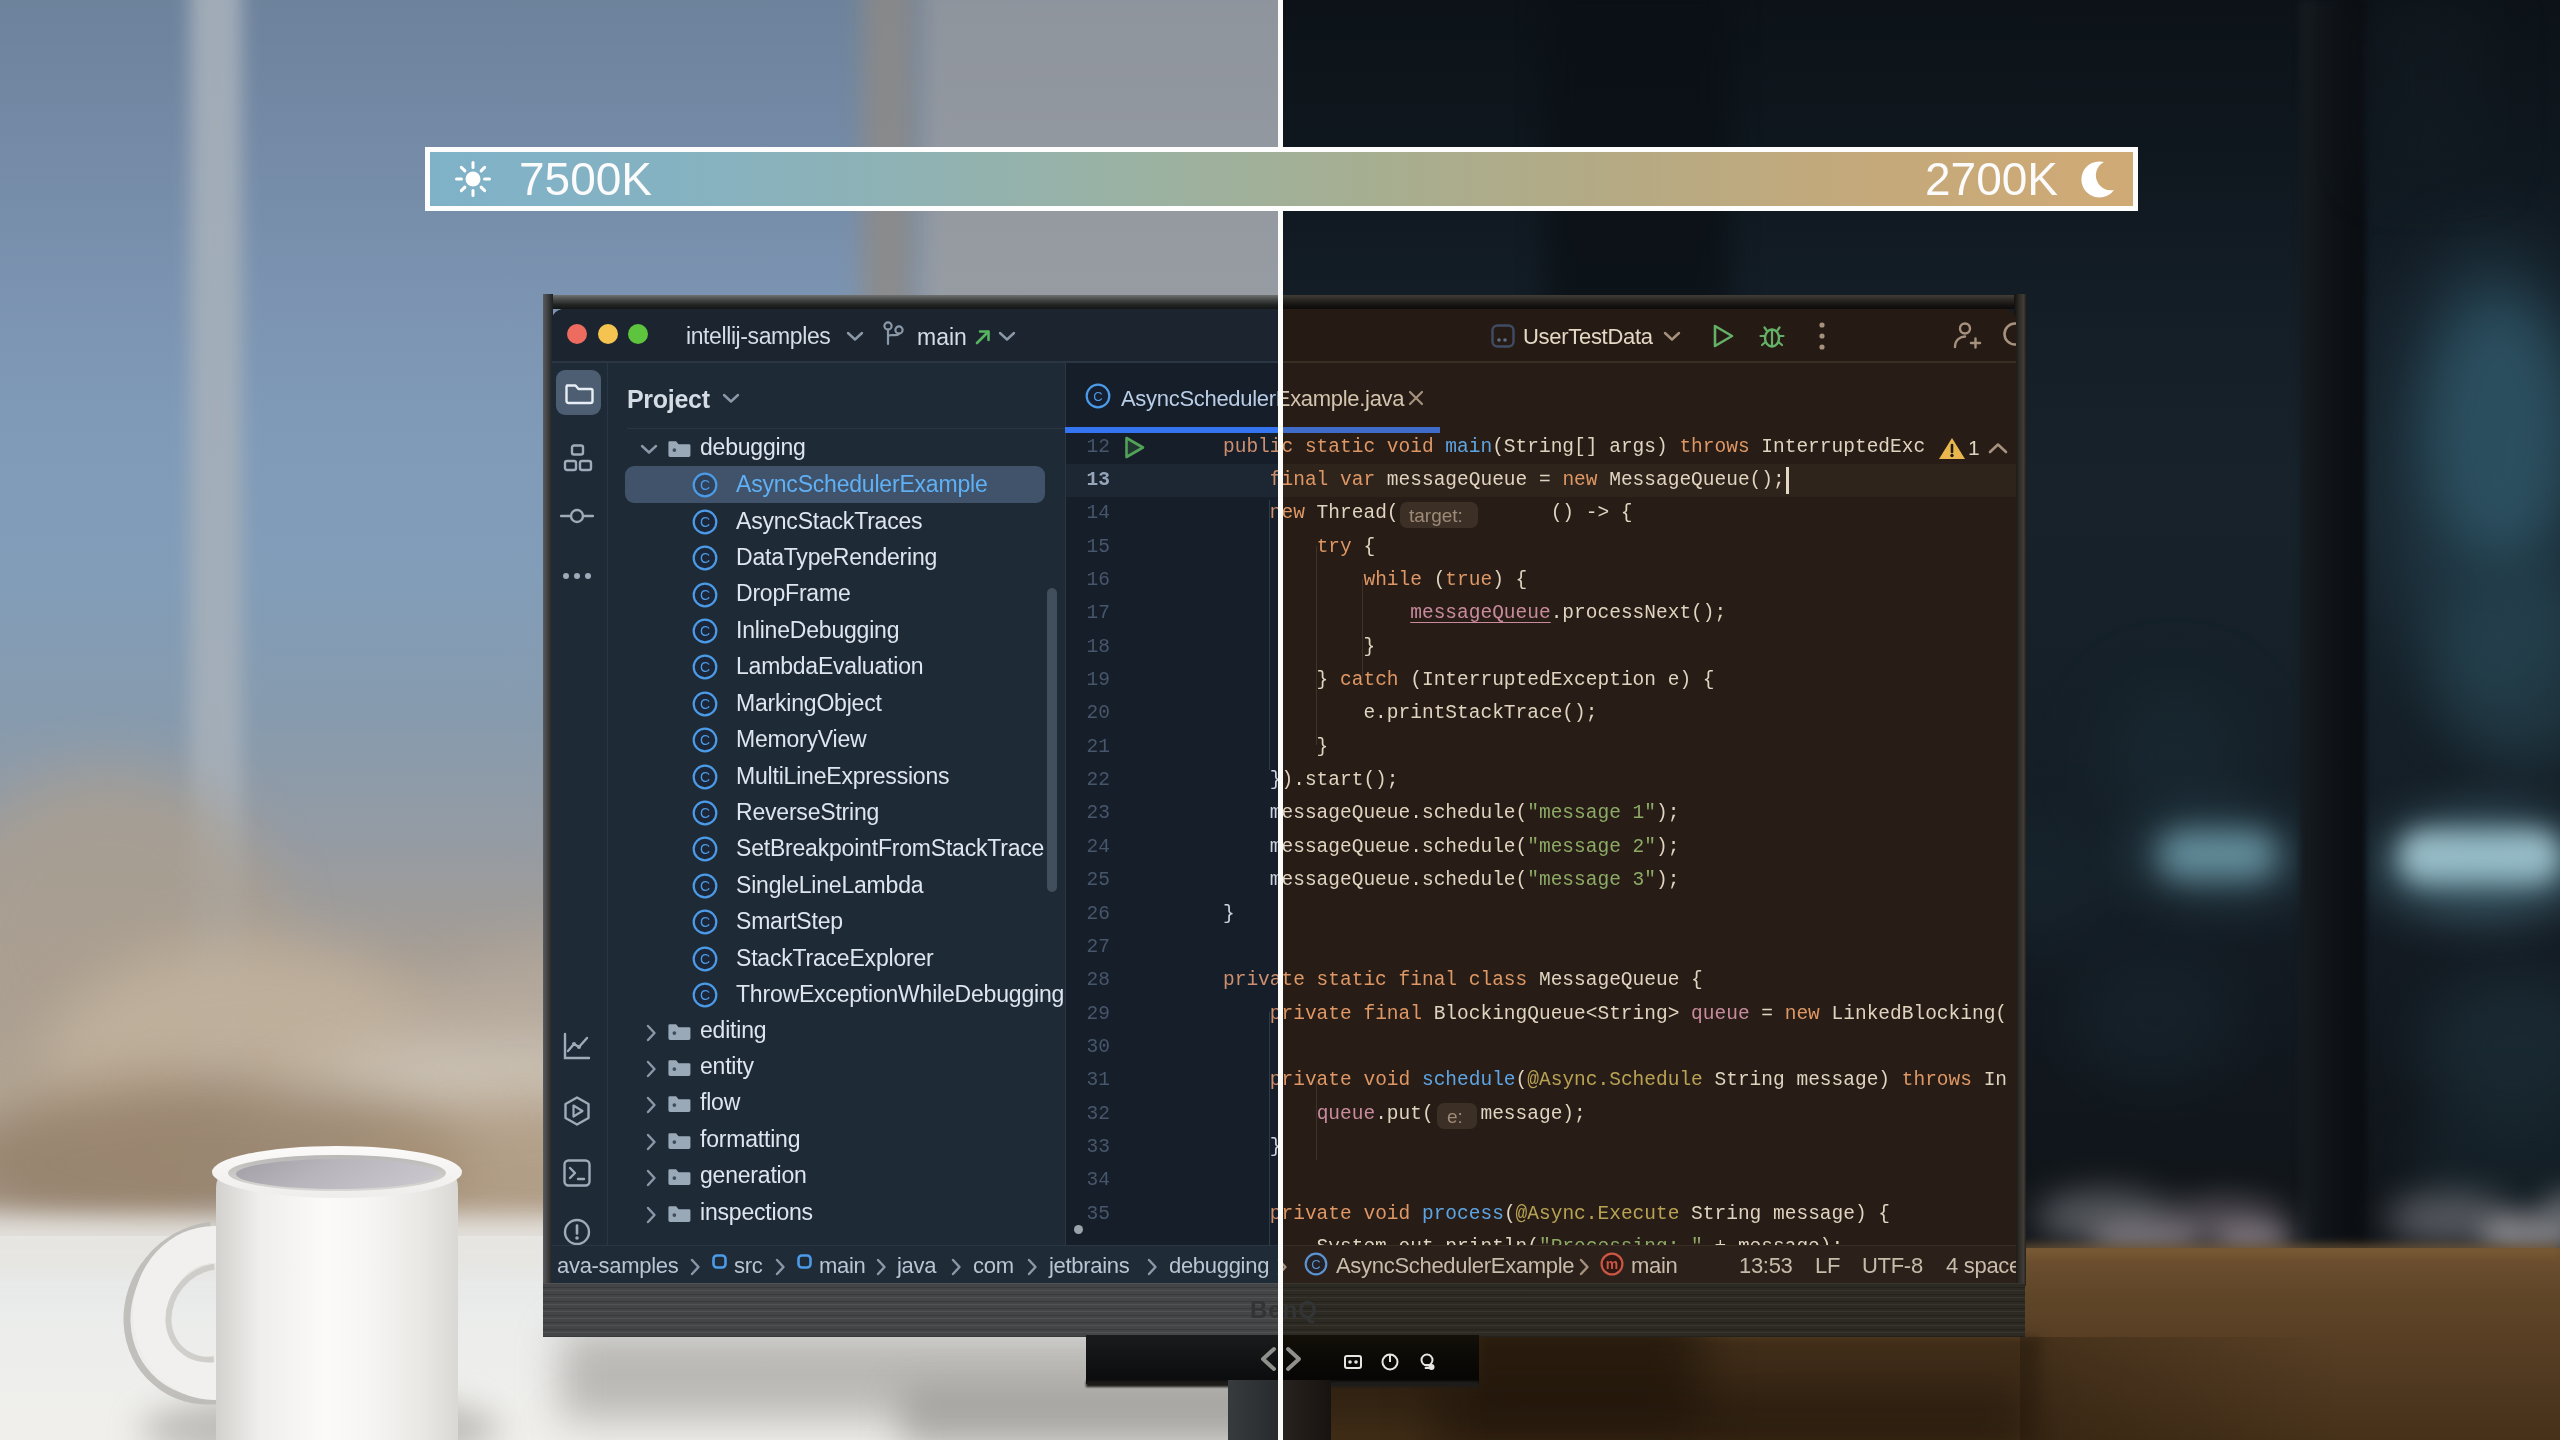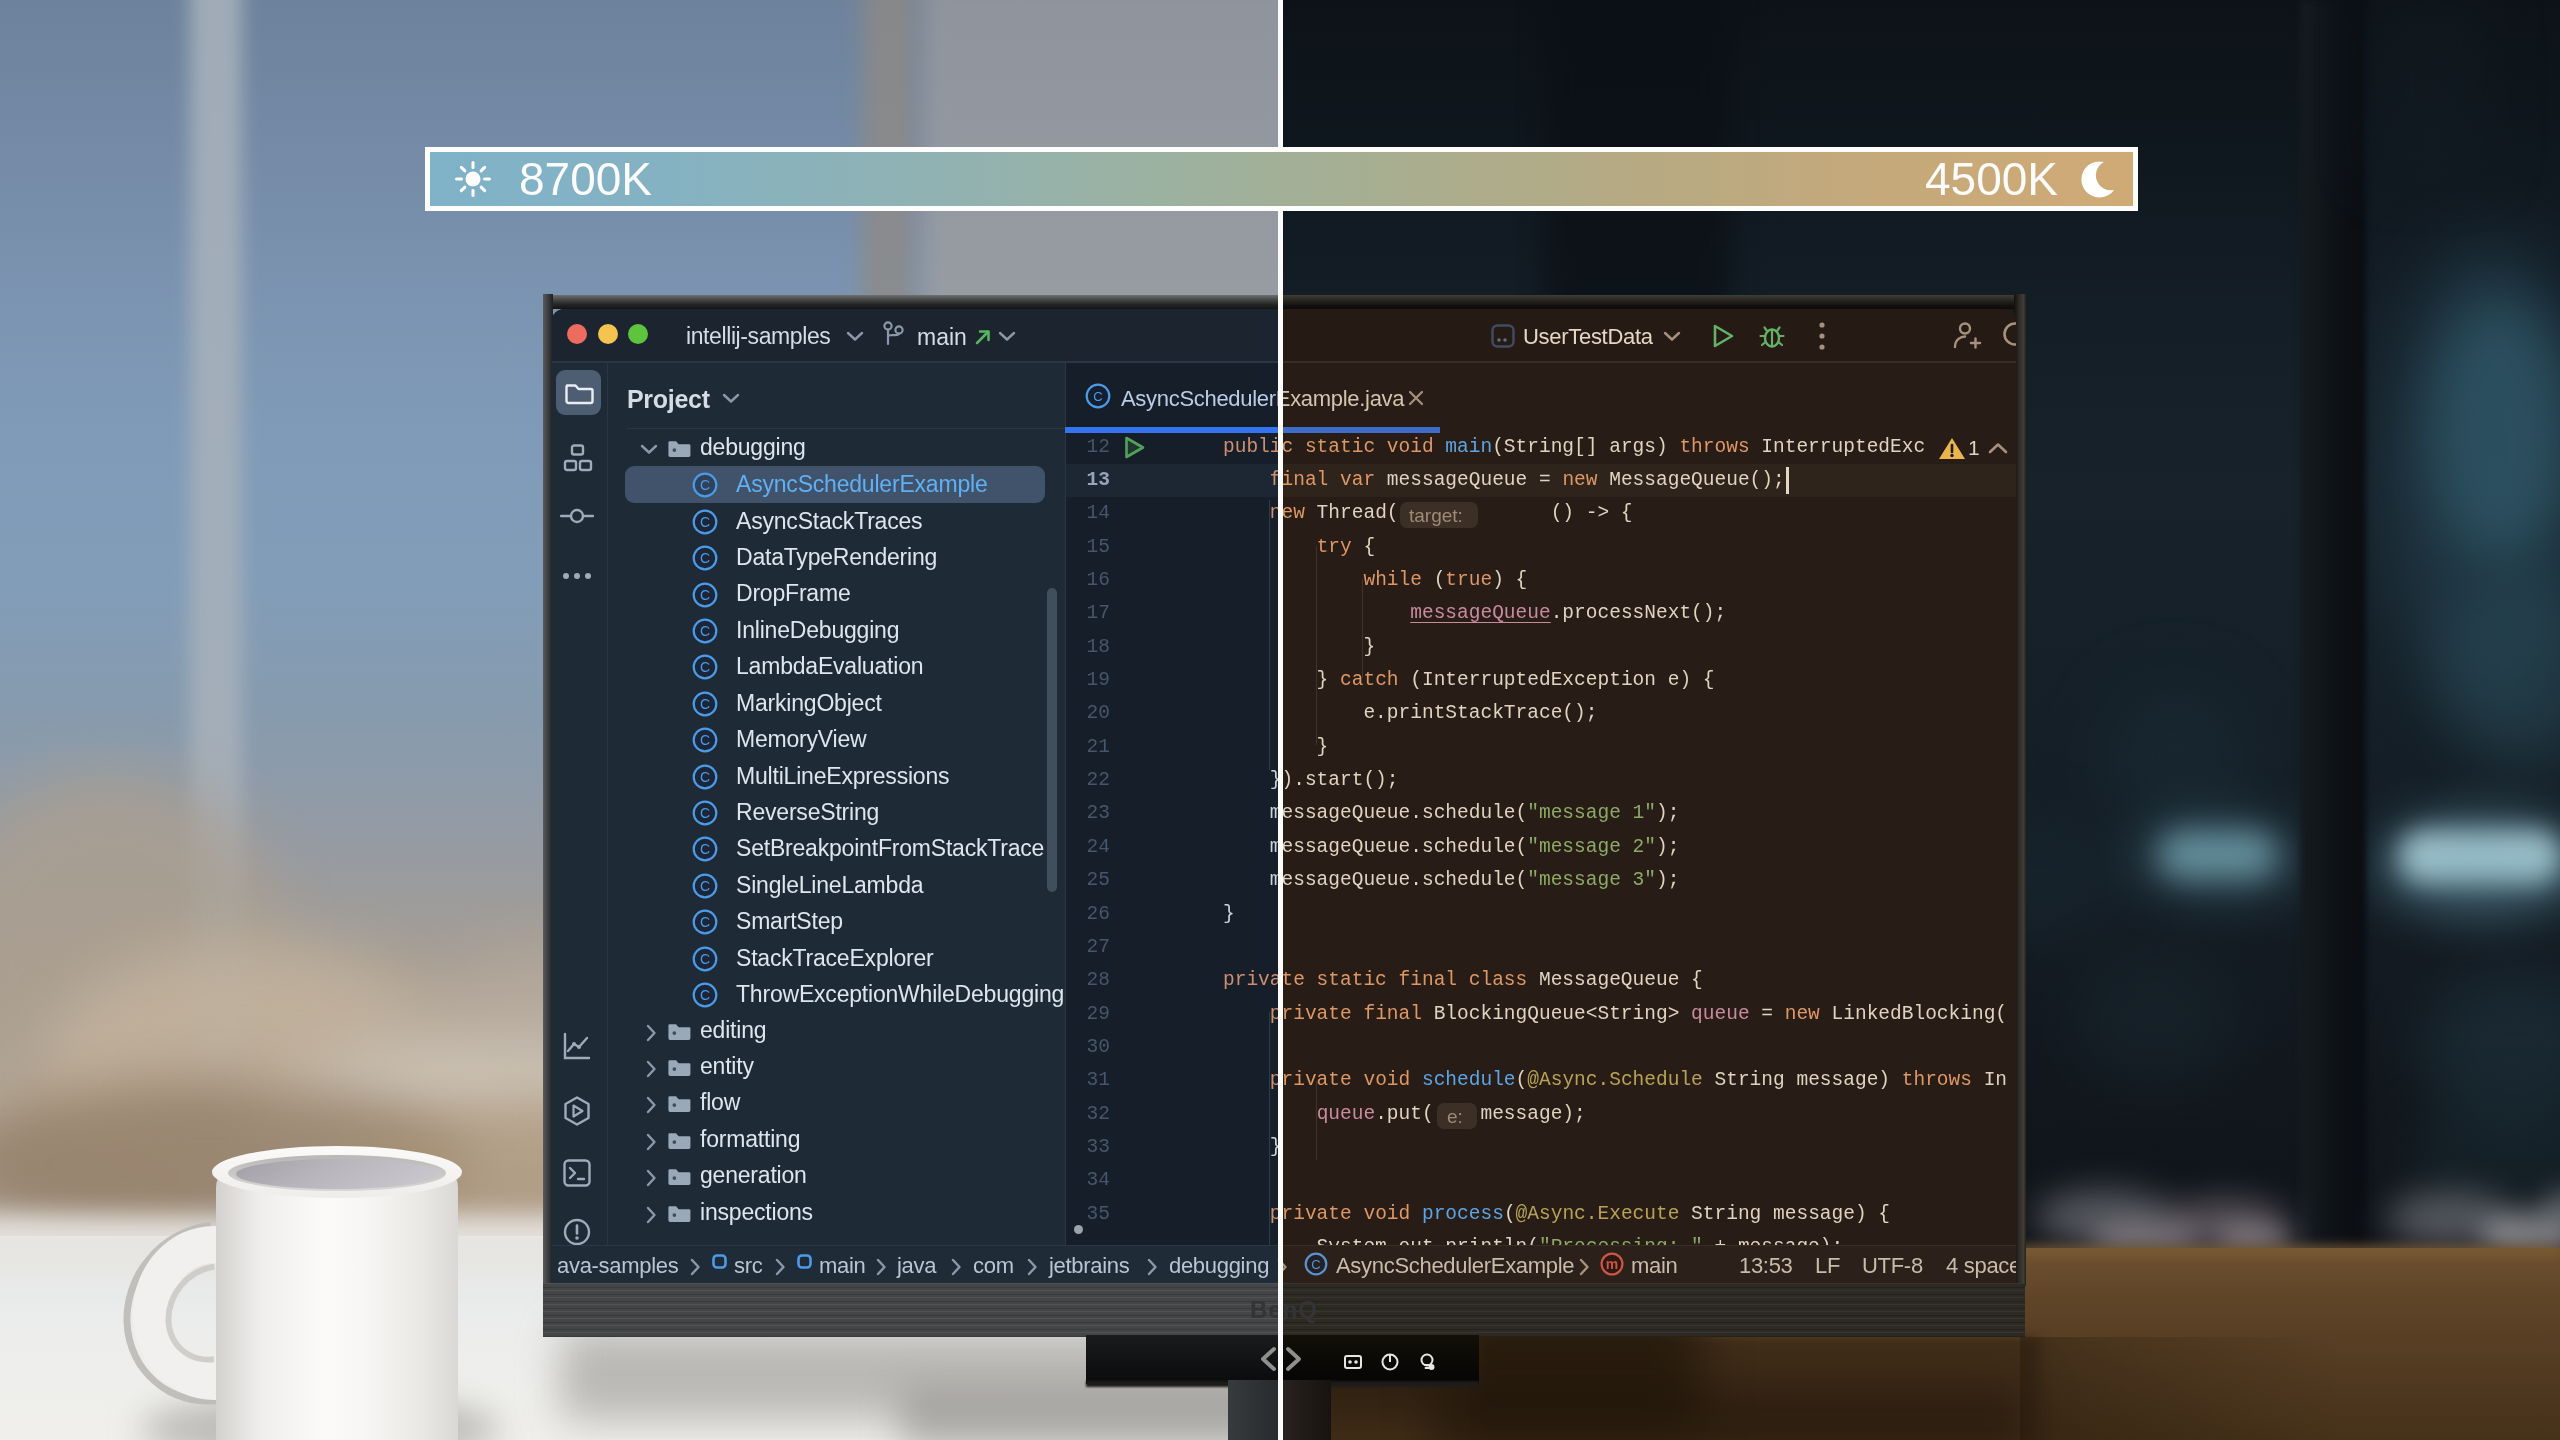--- a/index.html
+++ b/index.html
@@ -851,17 +851,17 @@
         <circle cx="20" cy="20" r="7.5" fill="#fff"></circle>
         <line x1="31.5" y1="20.0" x2="36.5" y2="20.0" stroke="#fff" stroke-width="3" stroke-linecap="round"></line>
         <line x1="8.5" y1="20.0" x2="3.5" y2="20.0" stroke="#fff" stroke-width="3" stroke-linecap="round"></line>
         <line x1="20.0" y1="31.5" x2="20.0" y2="36.5" stroke="#fff" stroke-width="3" stroke-linecap="round"></line>
         <line x1="20.0" y1="8.5" x2="20.0" y2="3.5" stroke="#fff" stroke-width="3" stroke-linecap="round"></line>
         <line x1="28.130499999999998" y1="28.130499999999998" x2="31.6655" y2="31.6655" stroke="#fff" stroke-width="3" stroke-linecap="round"></line>
         <line x1="11.8695" y1="28.130499999999998" x2="8.3345" y2="31.6655" stroke="#fff" stroke-width="3" stroke-linecap="round"></line>
         <line x1="28.130499999999998" y1="11.8695" x2="31.6655" y2="8.3345" stroke="#fff" stroke-width="3" stroke-linecap="round"></line>
         <line x1="11.8695" y1="11.8695" x2="8.3345" y2="8.3345" stroke="#fff" stroke-width="3" stroke-linecap="round"></line>
       </svg></div>
-    <div style="position:absolute;left:519px;top:153px;z-index:6;font:46px/52px 'Liberation Sans',sans-serif;color:#fbfbfb">8700K</div>
-    <div style="position:absolute;left:1925px;top:153px;z-index:6;font:46px/52px 'Liberation Sans',sans-serif;color:#fbfbfb">4500K</div>
+    <div style="position:absolute;left:519px;top:153px;z-index:6;font:46px/52px 'Liberation Sans',sans-serif;color:#fbfbfb">7500K</div>
+    <div style="position:absolute;left:1925px;top:153px;z-index:6;font:46px/52px 'Liberation Sans',sans-serif;color:#fbfbfb">2700K</div>
     <div style="position:absolute;left:2080px;top:160px;z-index:6;line-height:0"><svg width="34" height="38" viewBox="0 0 34 38" fill="none">
         <path d="M 24 2 A 18 18 0 1 0 34 30 A 15 15 0 0 1 24 2 Z" fill="#fff"></path>
       </svg></div>
 </div>
 </body></html>

